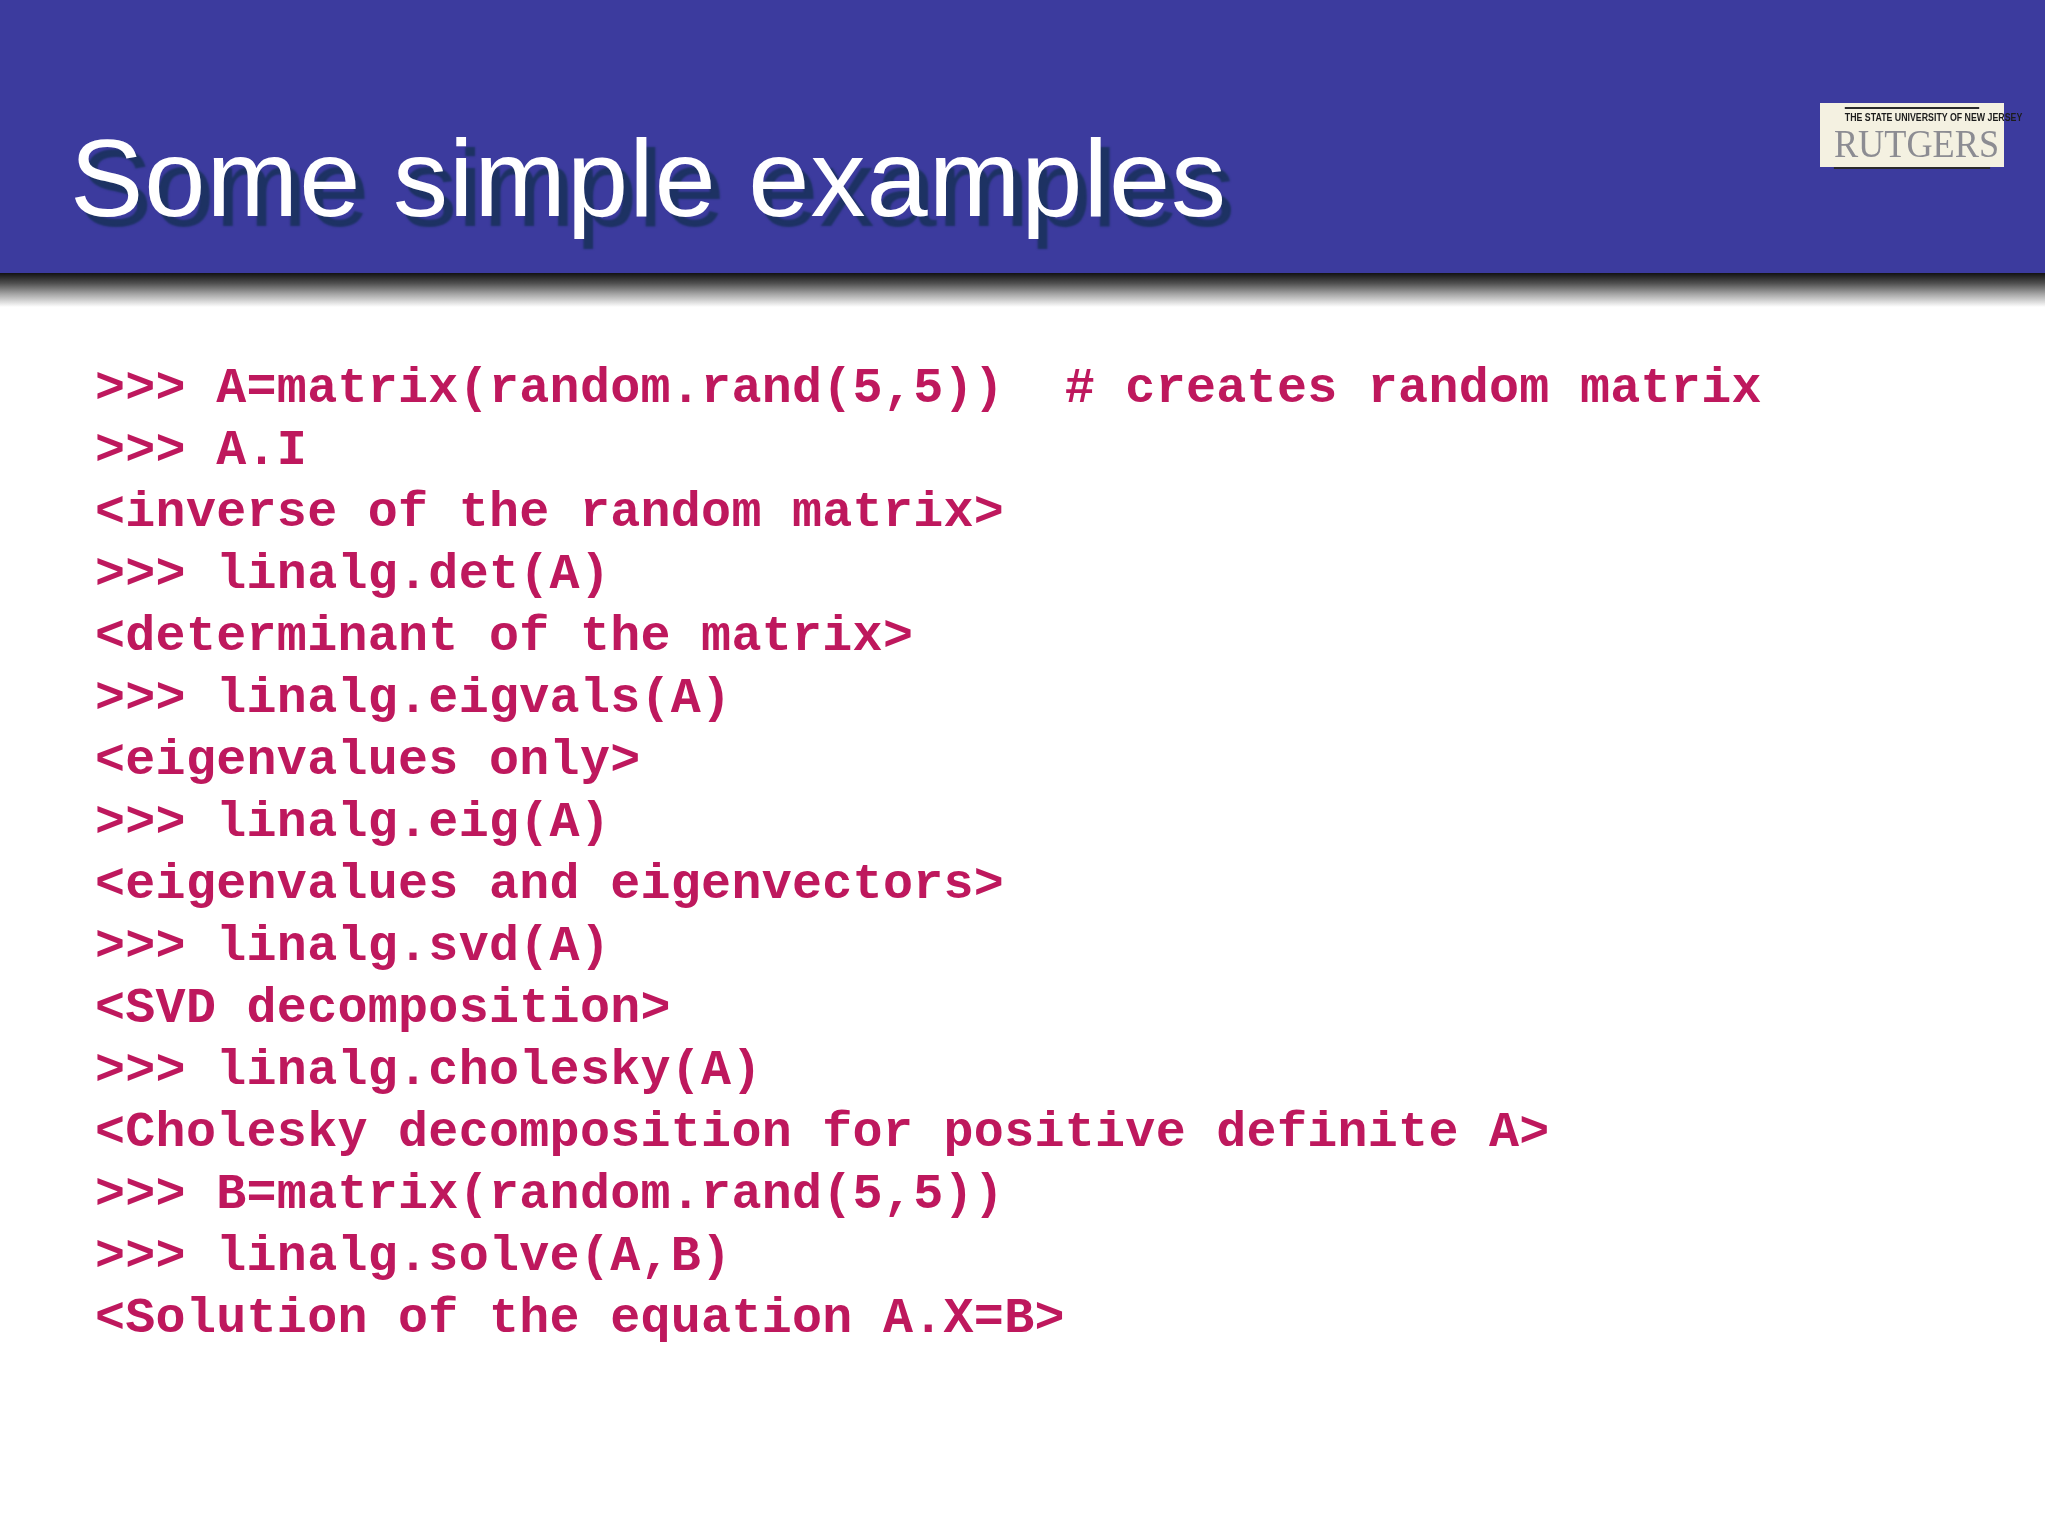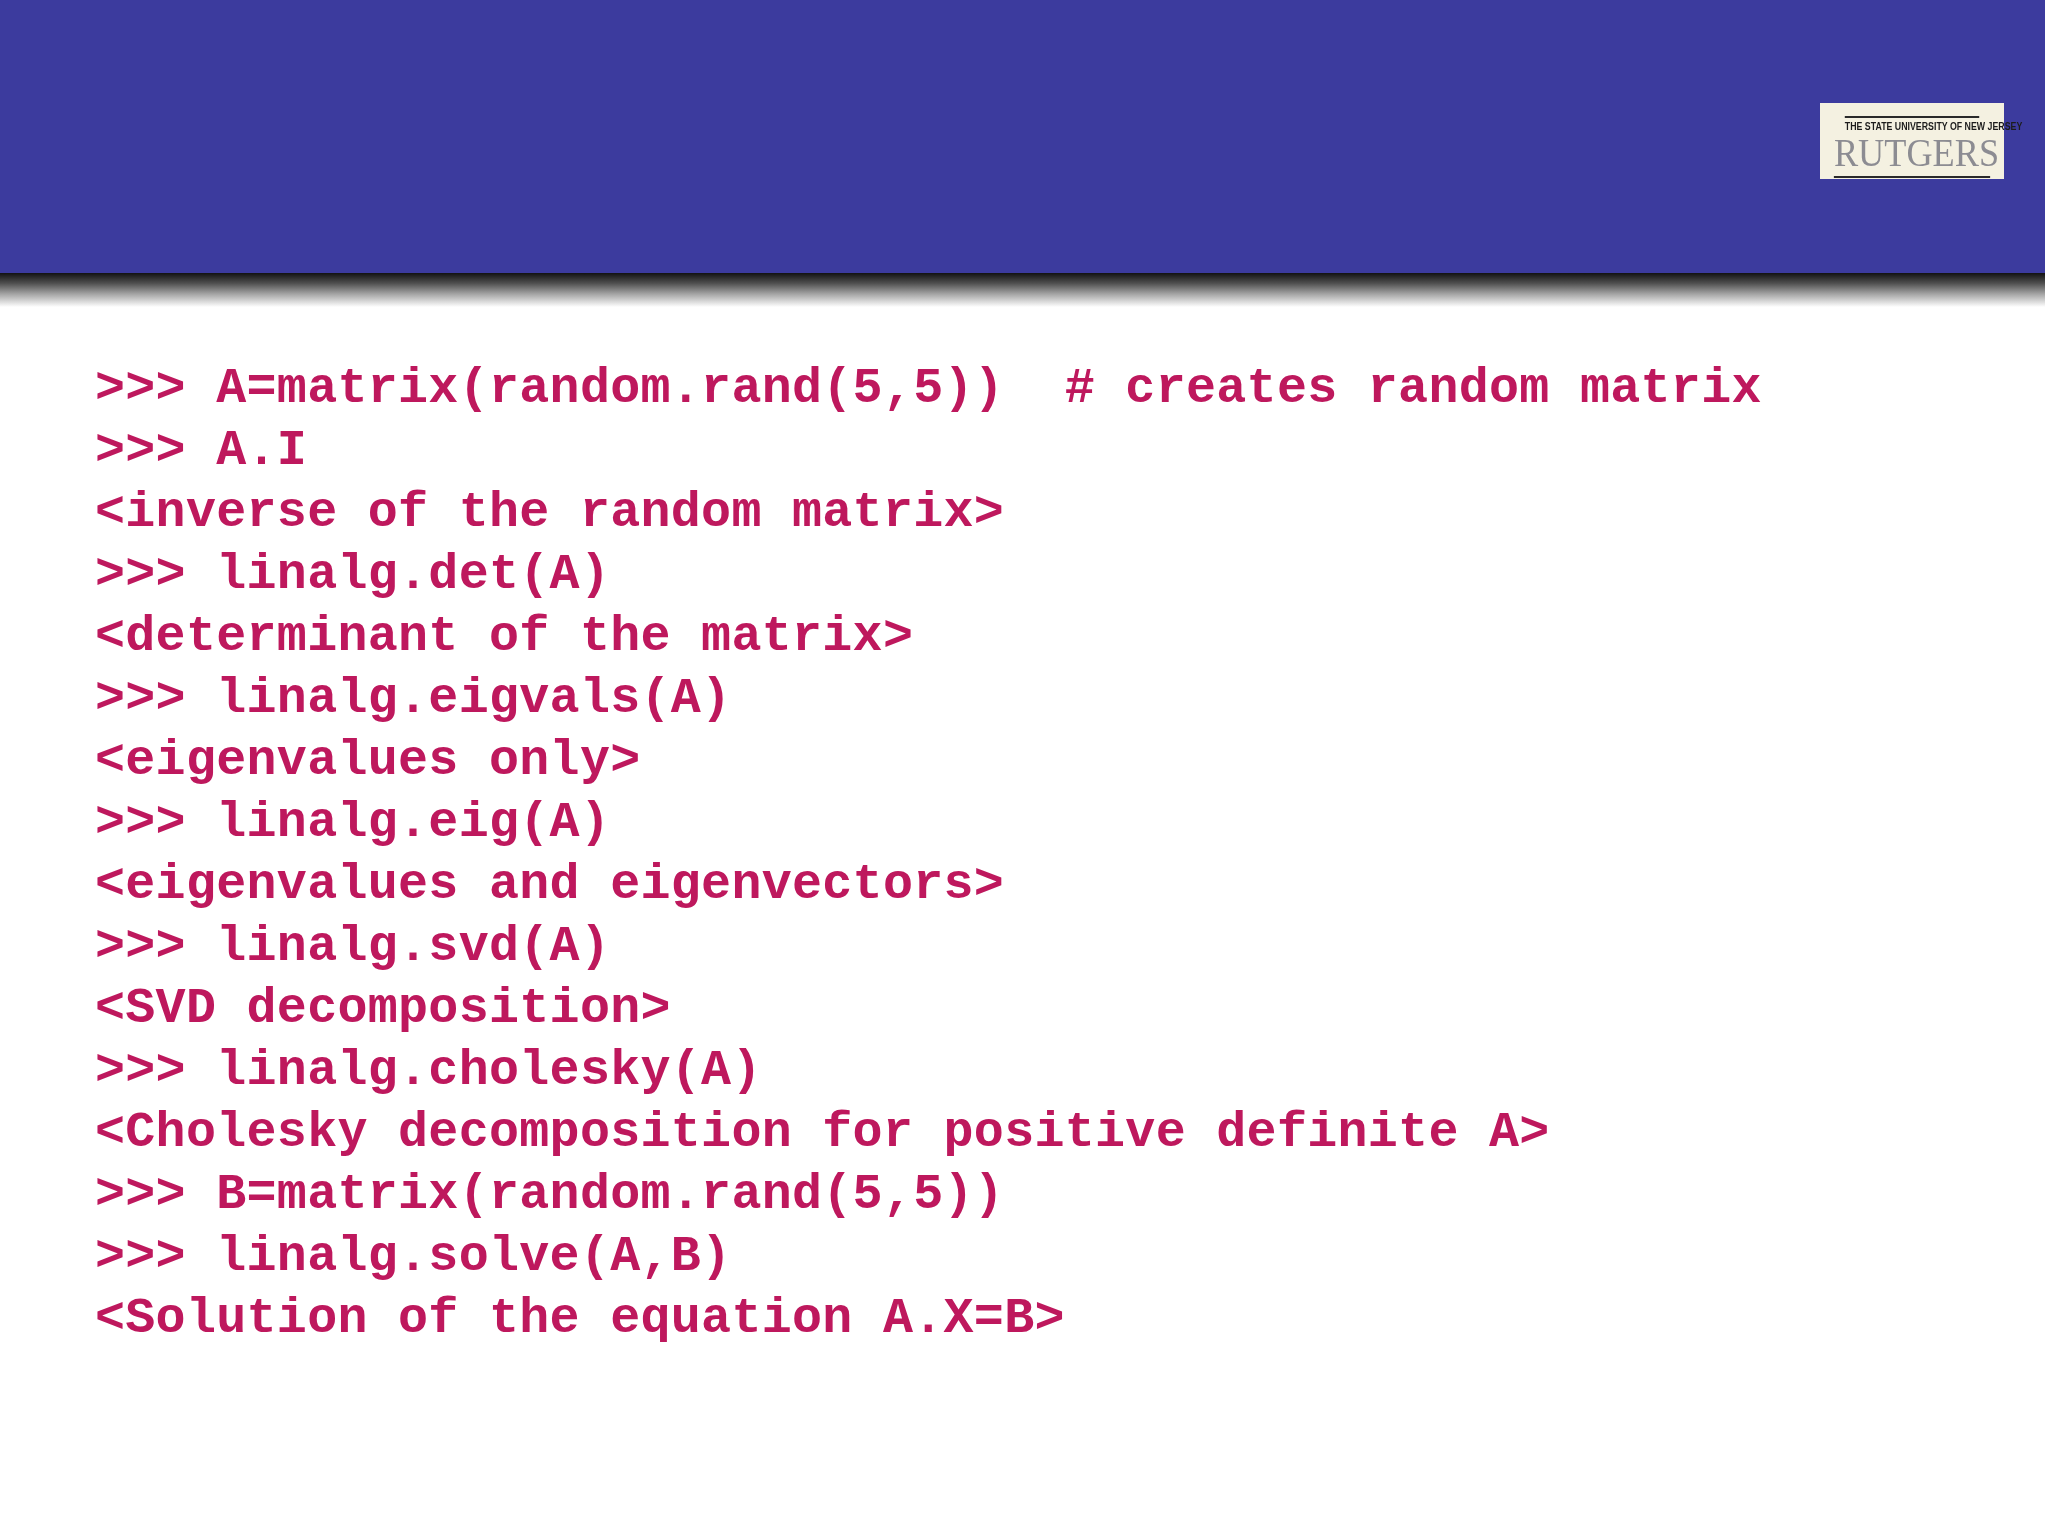--- a/index.html
+++ b/index.html
@@ -44,24 +44,24 @@
     color: #ffffff;
     text-shadow: 9px 10px 2px #1d3263;
     white-space: nowrap;
   }
   
   .logo {
     position: absolute;
     top: 103px;
     left: 1820px;
     width: 184px;
-    height: 76px;
+    height: 64px;
     background: #f4f1e1;
     box-sizing: border-box;
-    padding: 13px 8px 3px 8px;
+    padding: 4px 8px 3px 8px;
     text-align: center;
   }
   .logo-tagline {
     border-top: 2px solid #2a2a2a;
     padding-top: 2px;
     font-size: 11px;
     font-weight: bold;
     color: #1c1c1c;
     white-space: nowrap;
     transform: scaleX(0.8);
@@ -98,20 +98,21 @@
   .code-line.bold {
     font-weight: bold;
   }
 </style>
 </head>
 <body>
 
 <div class="slide">
 
   <div class="header">
+    <h1 class="title">Some simple examples</h1>
     <div class="logo">
       <div class="logo-tagline">THE STATE UNIVERSITY OF NEW JERSEY</div>
       <div class="logo-wordmark">RUTGERS</div>
     </div>
   </div>
 
   <div class="header-shadow"></div>
 
   <div class="code-block" id="code-block"><div class="code-line bold">&gt;&gt;&gt; A=matrix(random.rand(5,5))  # creates random matrix</div><div class="code-line bold">&gt;&gt;&gt; A.I</div><div class="code-line">&lt;inverse of the random matrix&gt;</div><div class="code-line bold">&gt;&gt;&gt; linalg.det(A)</div><div class="code-line">&lt;determinant of the matrix&gt;</div><div class="code-line bold">&gt;&gt;&gt; linalg.eigvals(A)</div><div class="code-line">&lt;eigenvalues only&gt;</div><div class="code-line bold">&gt;&gt;&gt; linalg.eig(A)</div><div class="code-line">&lt;eigenvalues and eigenvectors&gt;</div><div class="code-line bold">&gt;&gt;&gt; linalg.svd(A)</div><div class="code-line">&lt;SVD decomposition&gt;</div><div class="code-line bold">&gt;&gt;&gt; linalg.cholesky(A)</div><div class="code-line">&lt;Cholesky decomposition for positive definite A&gt;</div><div class="code-line bold">&gt;&gt;&gt; B=matrix(random.rand(5,5))</div><div class="code-line bold">&gt;&gt;&gt; linalg.solve(A,B)</div><div class="code-line">&lt;Solution of the equation A.X=B&gt;</div></div>
 

